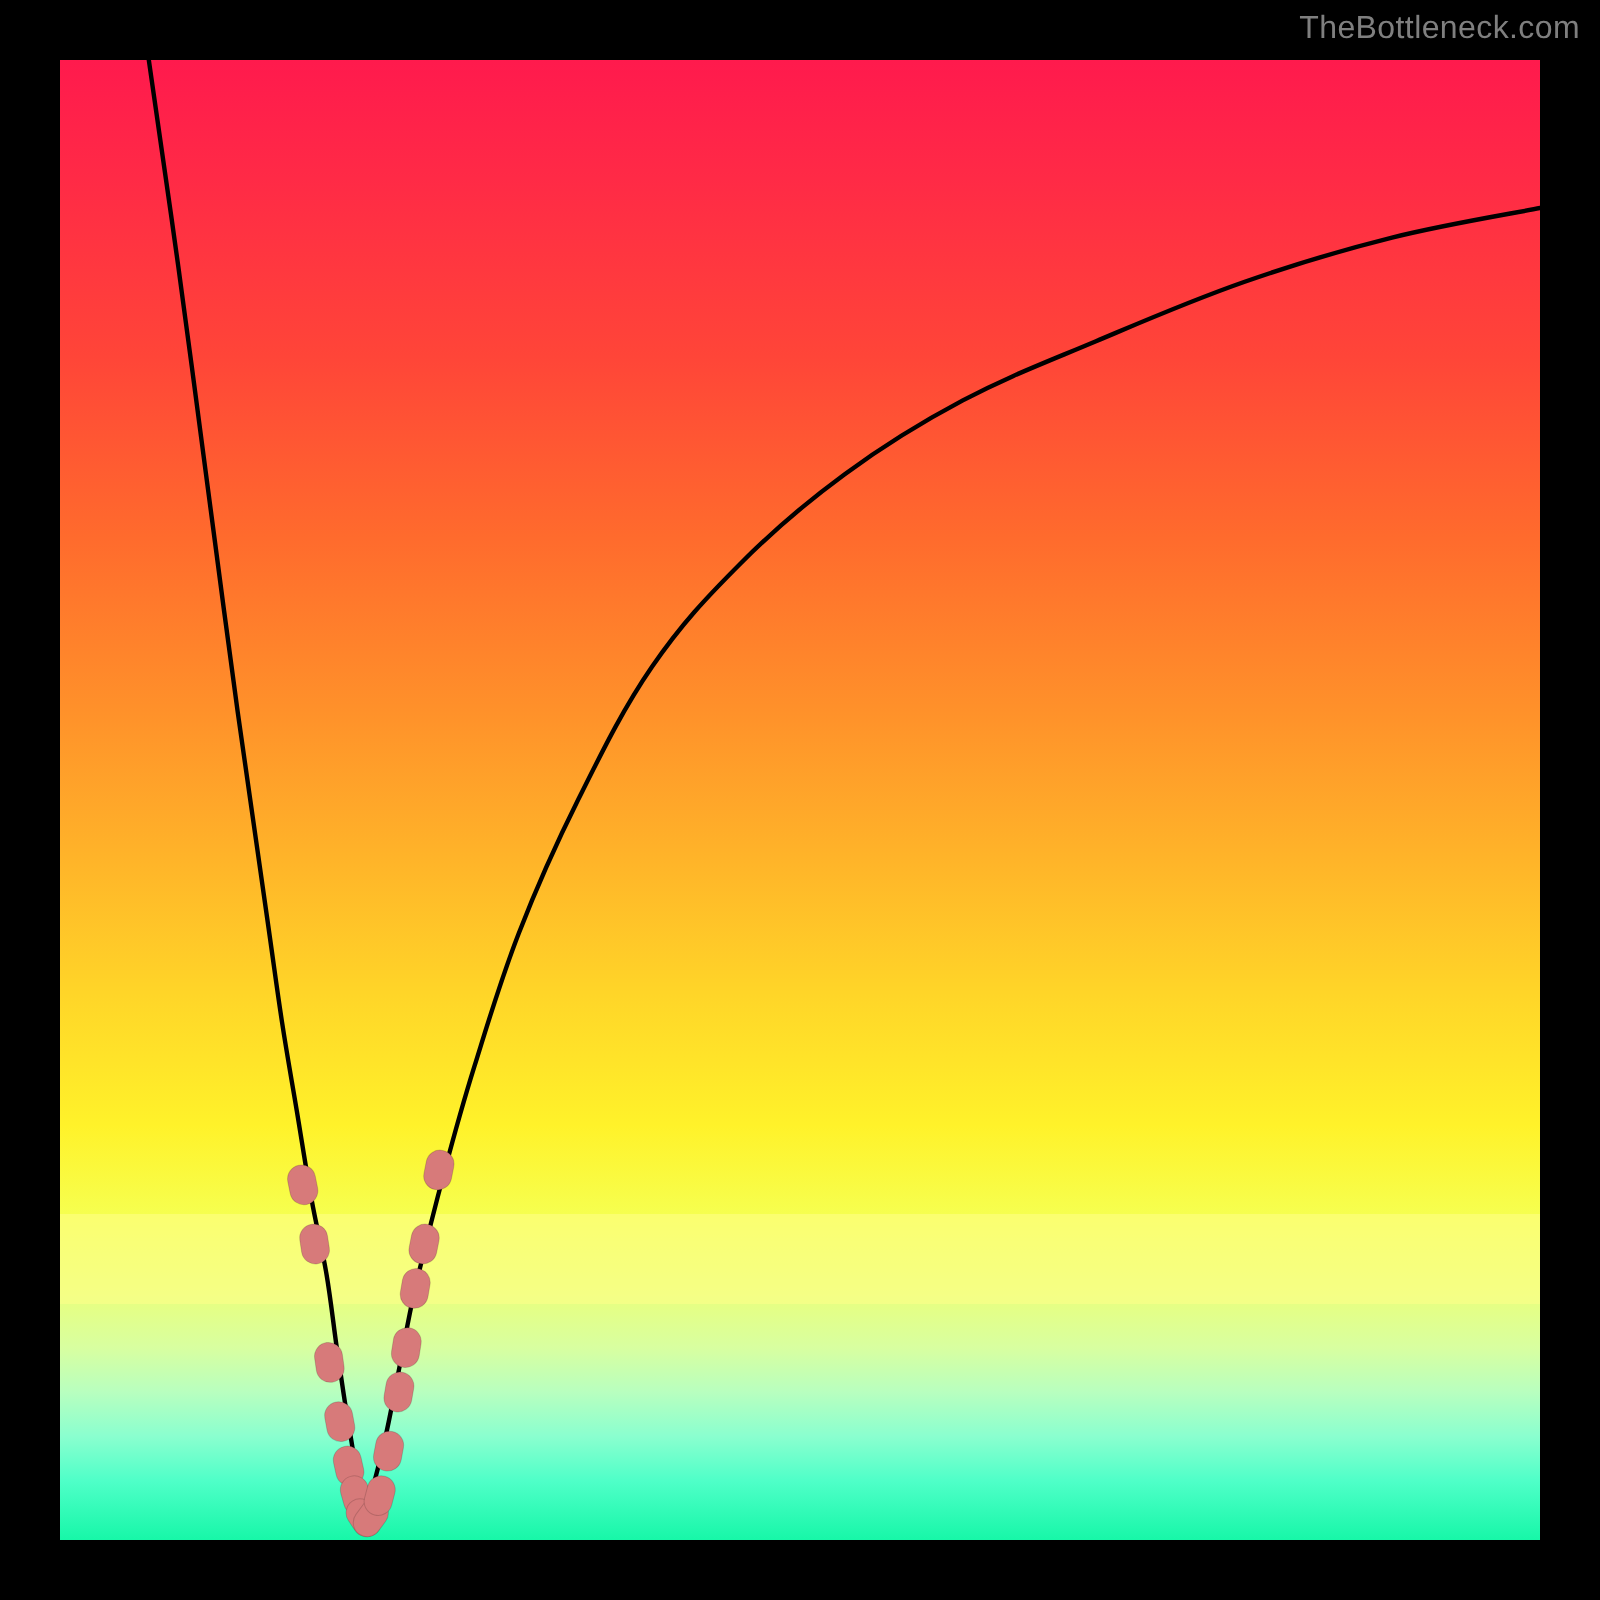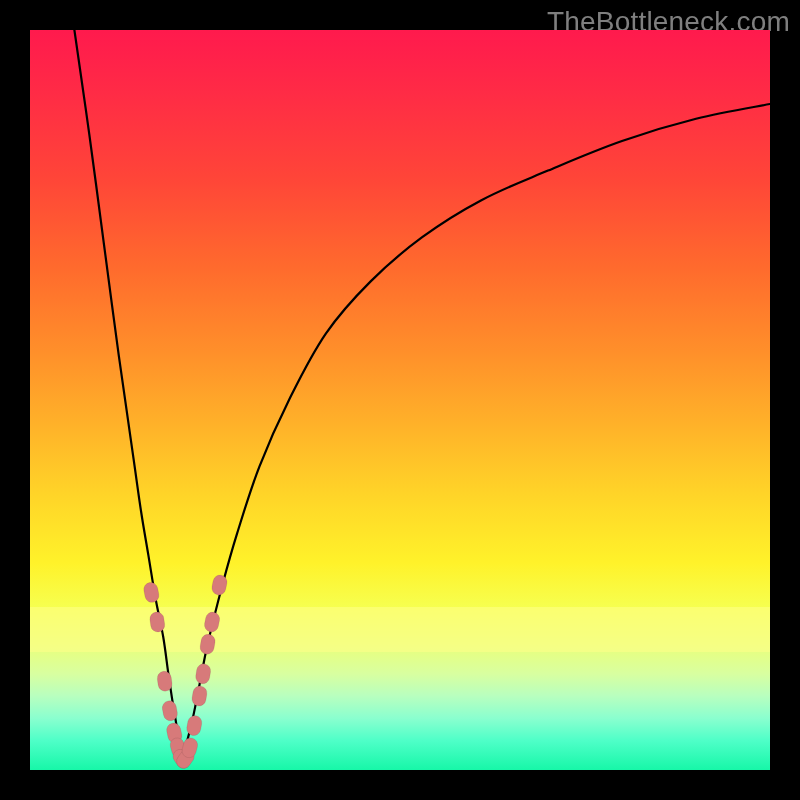--- a/index.html
+++ b/index.html
@@ -63,21 +63,21 @@
   .marker {
     fill: #d77a7a;
     stroke: rgba(0,0,0,0.15);
     stroke-width: 0.5;
   }
   .watermark {
     position: absolute;
     top: 6px;
     right: 10px;
     color: #7f7f7f;
-    font-size: 28px;
+    font-size: 16px;
     letter-spacing: 0.2px;
     user-select: none;
   }
 </style>
 </head>
 <body>
 
 <div class="watermark">TheBottleneck.com</div>
 
 <div class="frame">

